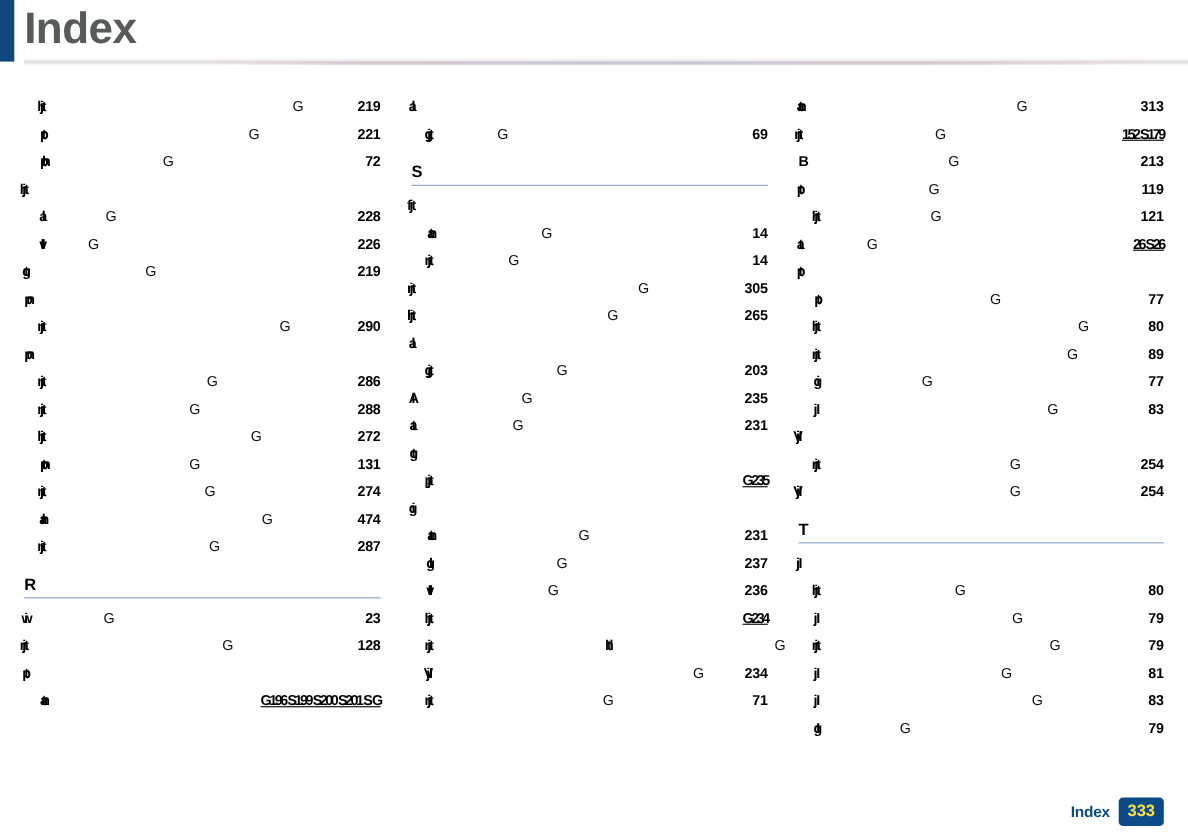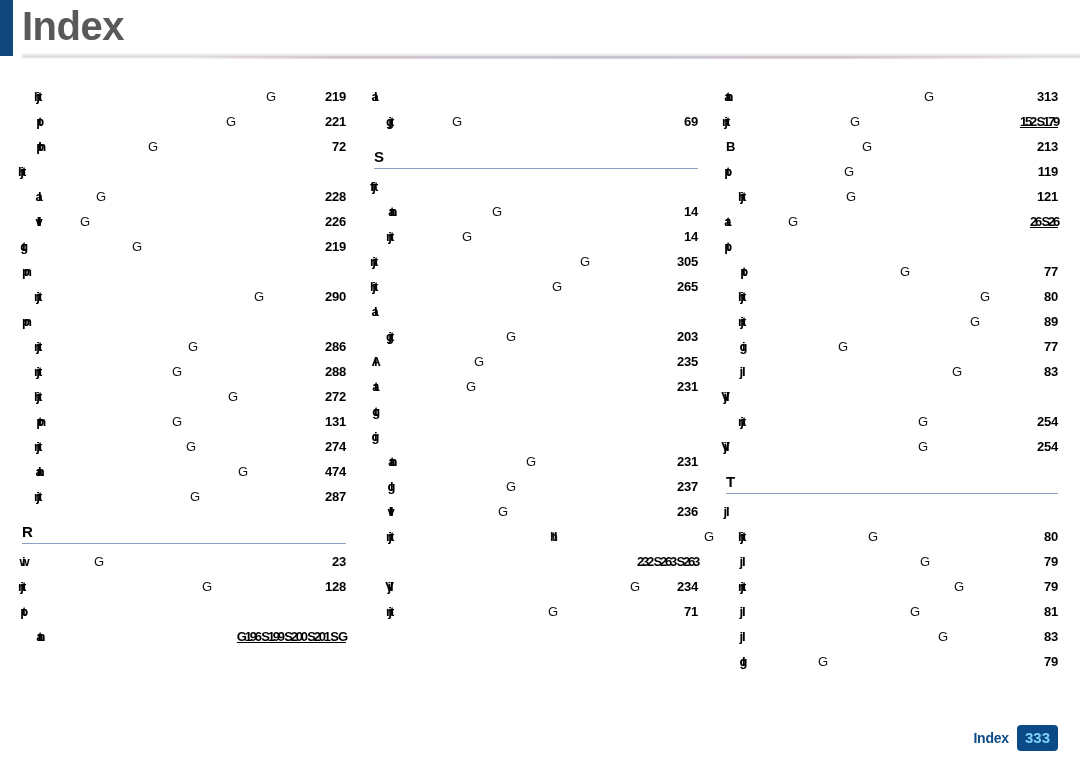--- a/index.html
+++ b/index.html
@@ -174,21 +174,21 @@
     gap: 8px;
   }
   #footer-label {
     font-size: 14px;
     font-weight: bold;
     color: #0b4a86;
     letter-spacing: -0.2px;
   }
   #footer-page-box {
     background: #0b4a86;
-    color: #7dd3fc;
+    color: #fde047;
     font-size: 15px;
     font-weight: bold;
     border-radius: 4px;
     padding: 5px 8px 6px 8px;
     min-width: 24px;
     text-align: left;
     line-height: 15px;
   }
 </style>
 </head>
@@ -239,28 +239,27 @@
       <div class="entry level-0"><span class="entry-text">tjf</span></div>
       <div class="entry level-1"><span class="entry-text">tan</span><span class="leader-mark" style="left: 118px;">G</span><span class="entry-page">14</span></div>
       <div class="entry level-1"><span class="entry-text">tjn</span><span class="leader-mark" style="left: 88px;">G</span><span class="entry-page">14</span></div>
       <div class="entry level-0"><span class="entry-text">tjn</span><span class="leader-mark" style="left: 206px;">G</span><span class="entry-page">305</span></div>
       <div class="entry level-0"><span class="entry-text">tjh</span><span class="leader-mark" style="left: 178px;">G</span><span class="entry-page">265</span></div>
       <div class="entry level-0"><span class="entry-text">la</span></div>
       <div class="entry level-1"><span class="entry-text">tjg</span><span class="leader-mark" style="left: 132px;">G</span><span class="entry-page">203</span></div>
       <div class="entry level-0"><span class="entry-text">lA</span><span class="leader-mark" style="left: 100px;">G</span><span class="entry-page">235</span></div>
       <div class="entry level-0"><span class="entry-text">ta</span><span class="leader-mark" style="left: 92px;">G</span><span class="entry-page">231</span></div>
       <div class="entry level-0"><span class="entry-text">tg</span></div>
+      <div class="entry level-1"><span class="entry-text">tjp</span><span class="entry-page squeeze">G235</span></div>
       <div class="entry level-0"><span class="entry-text">ig</span></div>
       <div class="entry level-1"><span class="entry-text">tan</span><span class="leader-mark" style="left: 152px;">G</span><span class="entry-page">231</span></div>
       <div class="entry level-1"><span class="entry-text">lg</span><span class="leader-mark" style="left: 132px;">G</span><span class="entry-page">237</span></div>
       <div class="entry level-1"><span class="entry-text">IvI</span><span class="leader-mark" style="left: 124px;">G</span><span class="entry-page">236</span></div>
+      <div class="entry level-1"><span class="entry-text">tjh</span><span class="entry-page squeeze">G234</span></div>
       <div class="entry level-1"><span class="entry-text">tjn</span><span class="entry-text leader-mark" style="left: 180px; font-weight: bold;">lth</span><span class="leader-mark" style="left: 330px;">G</span></div>
-      <div class="entry wrap level-0">
-        <span class="entry-page-wrap">232 S263 S263</span>
-      </div>
       <div class="entry level-1"><span class="entry-text">IjV</span><span class="leader-mark" style="left: 256px;">G</span><span class="entry-page">234</span></div>
       <div class="entry level-1"><span class="entry-text">tjn</span><span class="leader-mark" style="left: 174px;">G</span><span class="entry-page">71</span></div>
     </div>
   <div class="index-column" id="column-3">
       <div class="entry level-0"><span class="entry-text">tan</span><span class="leader-mark" style="left: 198px;">G</span><span class="entry-page">313</span></div>
       <div class="entry level-0"><span class="entry-text">tjn</span><span class="leader-mark" style="left: 124px;">G</span><span class="entry-page squeeze">152 S179</span></div>
       <div class="entry level-0"><span class="entry-text">B</span><span class="leader-mark" style="left: 136px;">G</span><span class="entry-page">213</span></div>
       <div class="entry level-0"><span class="entry-text">tp</span><span class="leader-mark" style="left: 118px;">G</span><span class="entry-page">119</span></div>
       <div class="entry level-1"><span class="entry-text">tjh</span><span class="leader-mark" style="left: 120px;">G</span><span class="entry-page">121</span></div>
       <div class="entry level-0"><span class="entry-text">ta</span><span class="leader-mark" style="left: 62px;">G</span><span class="entry-page squeeze">26 S26</span></div>

